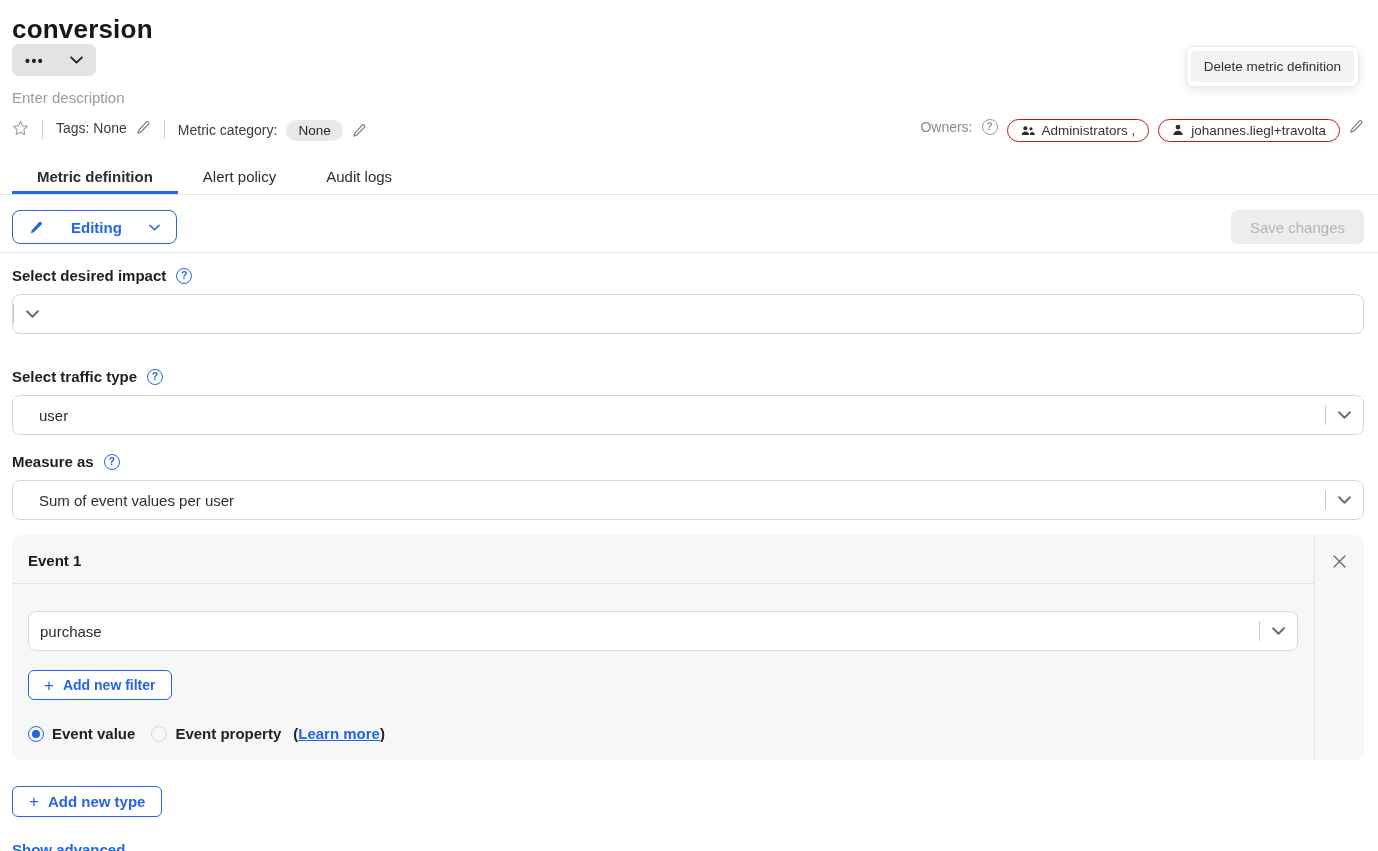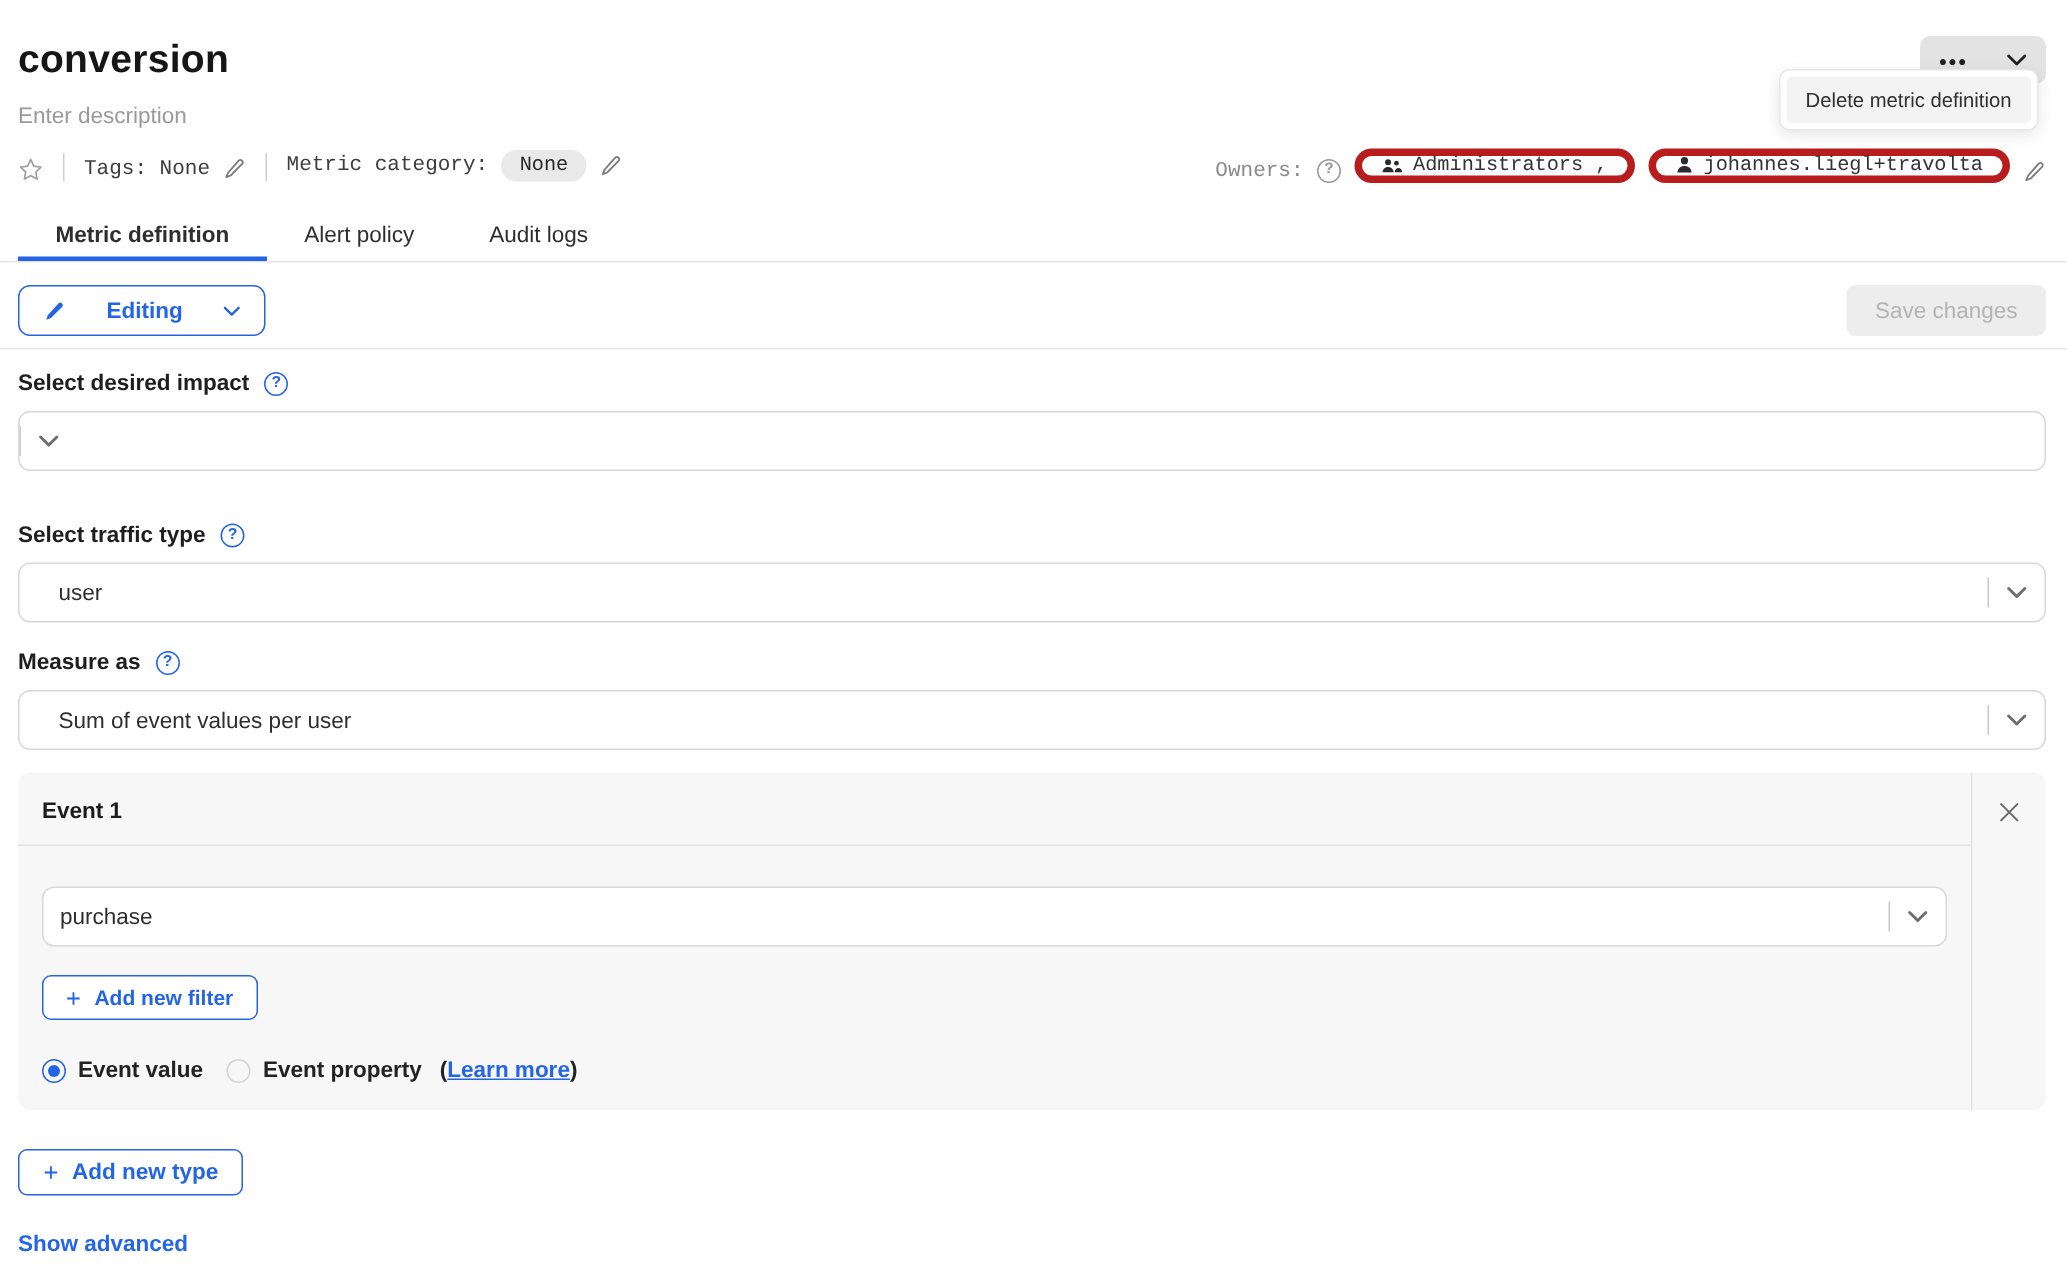--- a/index.html
+++ b/index.html
@@ -2,38 +2,38 @@
 <html><head>
 <meta charset="utf-8">
 <style>
   * { box-sizing: border-box; margin: 0; padding: 0; }
   html, body { width: 1378px; height: 851px; background: #ffffff; overflow: hidden; }
   body { font-family: "Liberation Sans", "DejaVu Sans", sans-serif; color: #1c1c1c; position: relative; }
 
   .pad { padding-left: 12px; padding-right: 14px; }
 
   
-  .header-row1 { display: flex; justify-content: space-between; align-items: flex-start; padding-top: 24px; }
+  .header-row1 { display: flex; justify-content: space-between; align-items: flex-start; padding-top: 14px; flex-direction: column; }
   .page-title { font-size: 26px; font-weight: 700; letter-spacing: .2px; color: #161616; line-height: 30px; }
   .split-btn { display: flex; align-items: center; background: #e3e3e3; border-radius: 7px; height: 32px; margin-top: 0; cursor: pointer; }
   .split-btn .seg { display: flex; align-items: center; justify-content: center; height: 100%; padding: 0 13px; color: #222; }
   .split-btn .dots { font-size: 14px; font-weight: 700; letter-spacing: 1.5px; line-height: 1; padding-top: 2px; }
   .desc { margin-top: 13px; font-size: 15px; color: #9a9a9a; }
 
   .meta-row { margin-top: 13px; display: flex; justify-content: space-between; align-items: center; height: 22px; }
-  .meta-left, .meta-right { display: flex; align-items: flex-end; font-family: Liberation Mono, monospace; }
+  .meta-left, .meta-right { display: flex; align-items: flex-start; }
   .meta-left { gap: 13px; }
   .v-div { width: 1px; height: 19px; background: #cfcfcf; }
   .meta-item { display: flex; align-items: center; gap: 9px; font-size: 14px; color: #3d3d3d; }
   .pill { background: #e9e9e9; border-radius: 12px; padding: 3px 12px; font-size: 13.5px; color: #262626; }
   .icon-btn { color: #7d7d7d; display: inline-flex; align-items: center; cursor: pointer; }
 
   .meta-right { gap: 9px; }
   .owners-label { font-size: 14px; color: #8a8a8a; }
-  .chip { display: flex; align-items: center; gap: 7px; height: 23px; border: 5px solid #b91c1c; border-radius: 12px; padding: 0 13px; font-size: 13.5px; color: #333; background: #fff; }
+  .chip { display: flex; align-items: center; gap: 7px; height: 23px; border: 1px solid #b91c1c; border-radius: 12px; padding: 0 13px; font-size: 13.5px; color: #333; background: #fff; }
   .chip .c-icon { color: #2b2b2b; display: inline-flex; }
 
   .help { display: inline-flex; align-items: center; justify-content: center; width: 16px; height: 16px; border-radius: 50%; border: 1.4px solid currentColor; font-size: 10.5px; font-weight: 700; line-height: 1; }
   .help.gray { color: #9a9a9a; }
   .help.blue { color: #2465e6; }
 
   
   .menu { position: absolute; top: 46px; right: 19px; z-index: 20; background: #ffffff; border: 1px solid #e7e7e7; border-radius: 7px; padding: 4px; box-shadow: 0 3px 10px rgba(0,0,0,.10); }
   .menu-item { background: #f3f3f3; border-radius: 4px; padding: 8px 13px; font-size: 13.5px; color: #303030; white-space: nowrap; cursor: pointer; }
 

